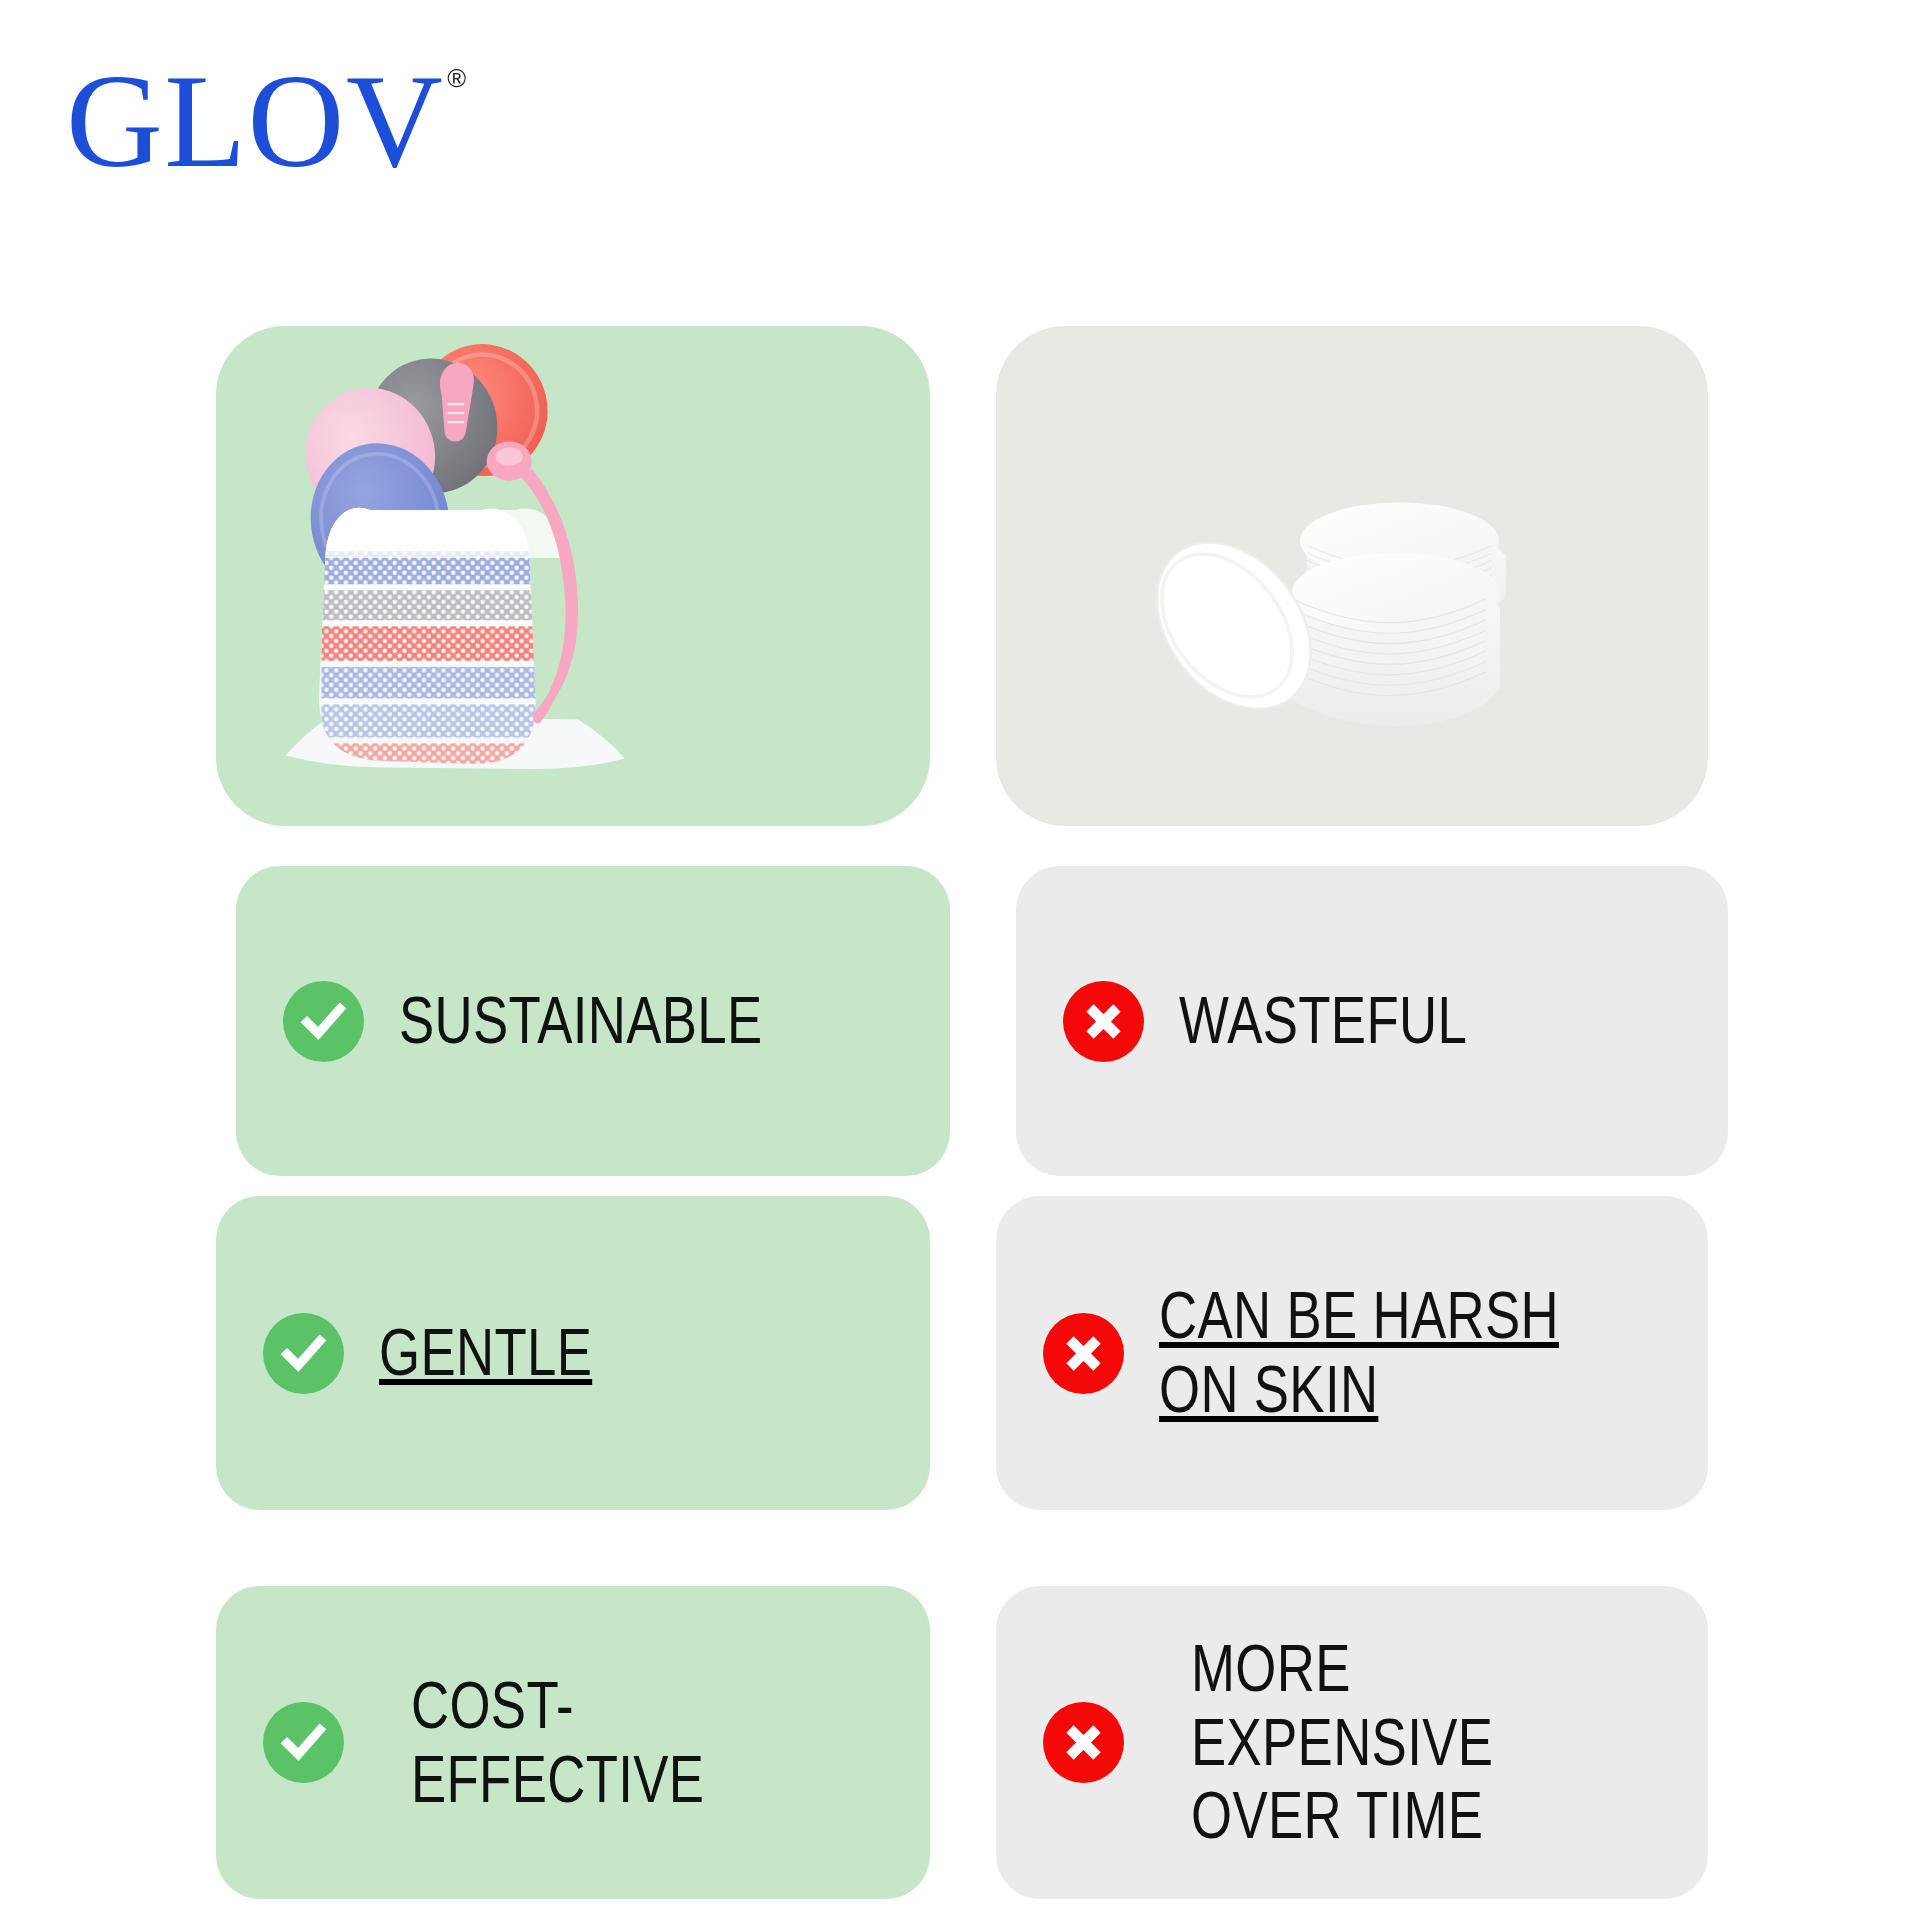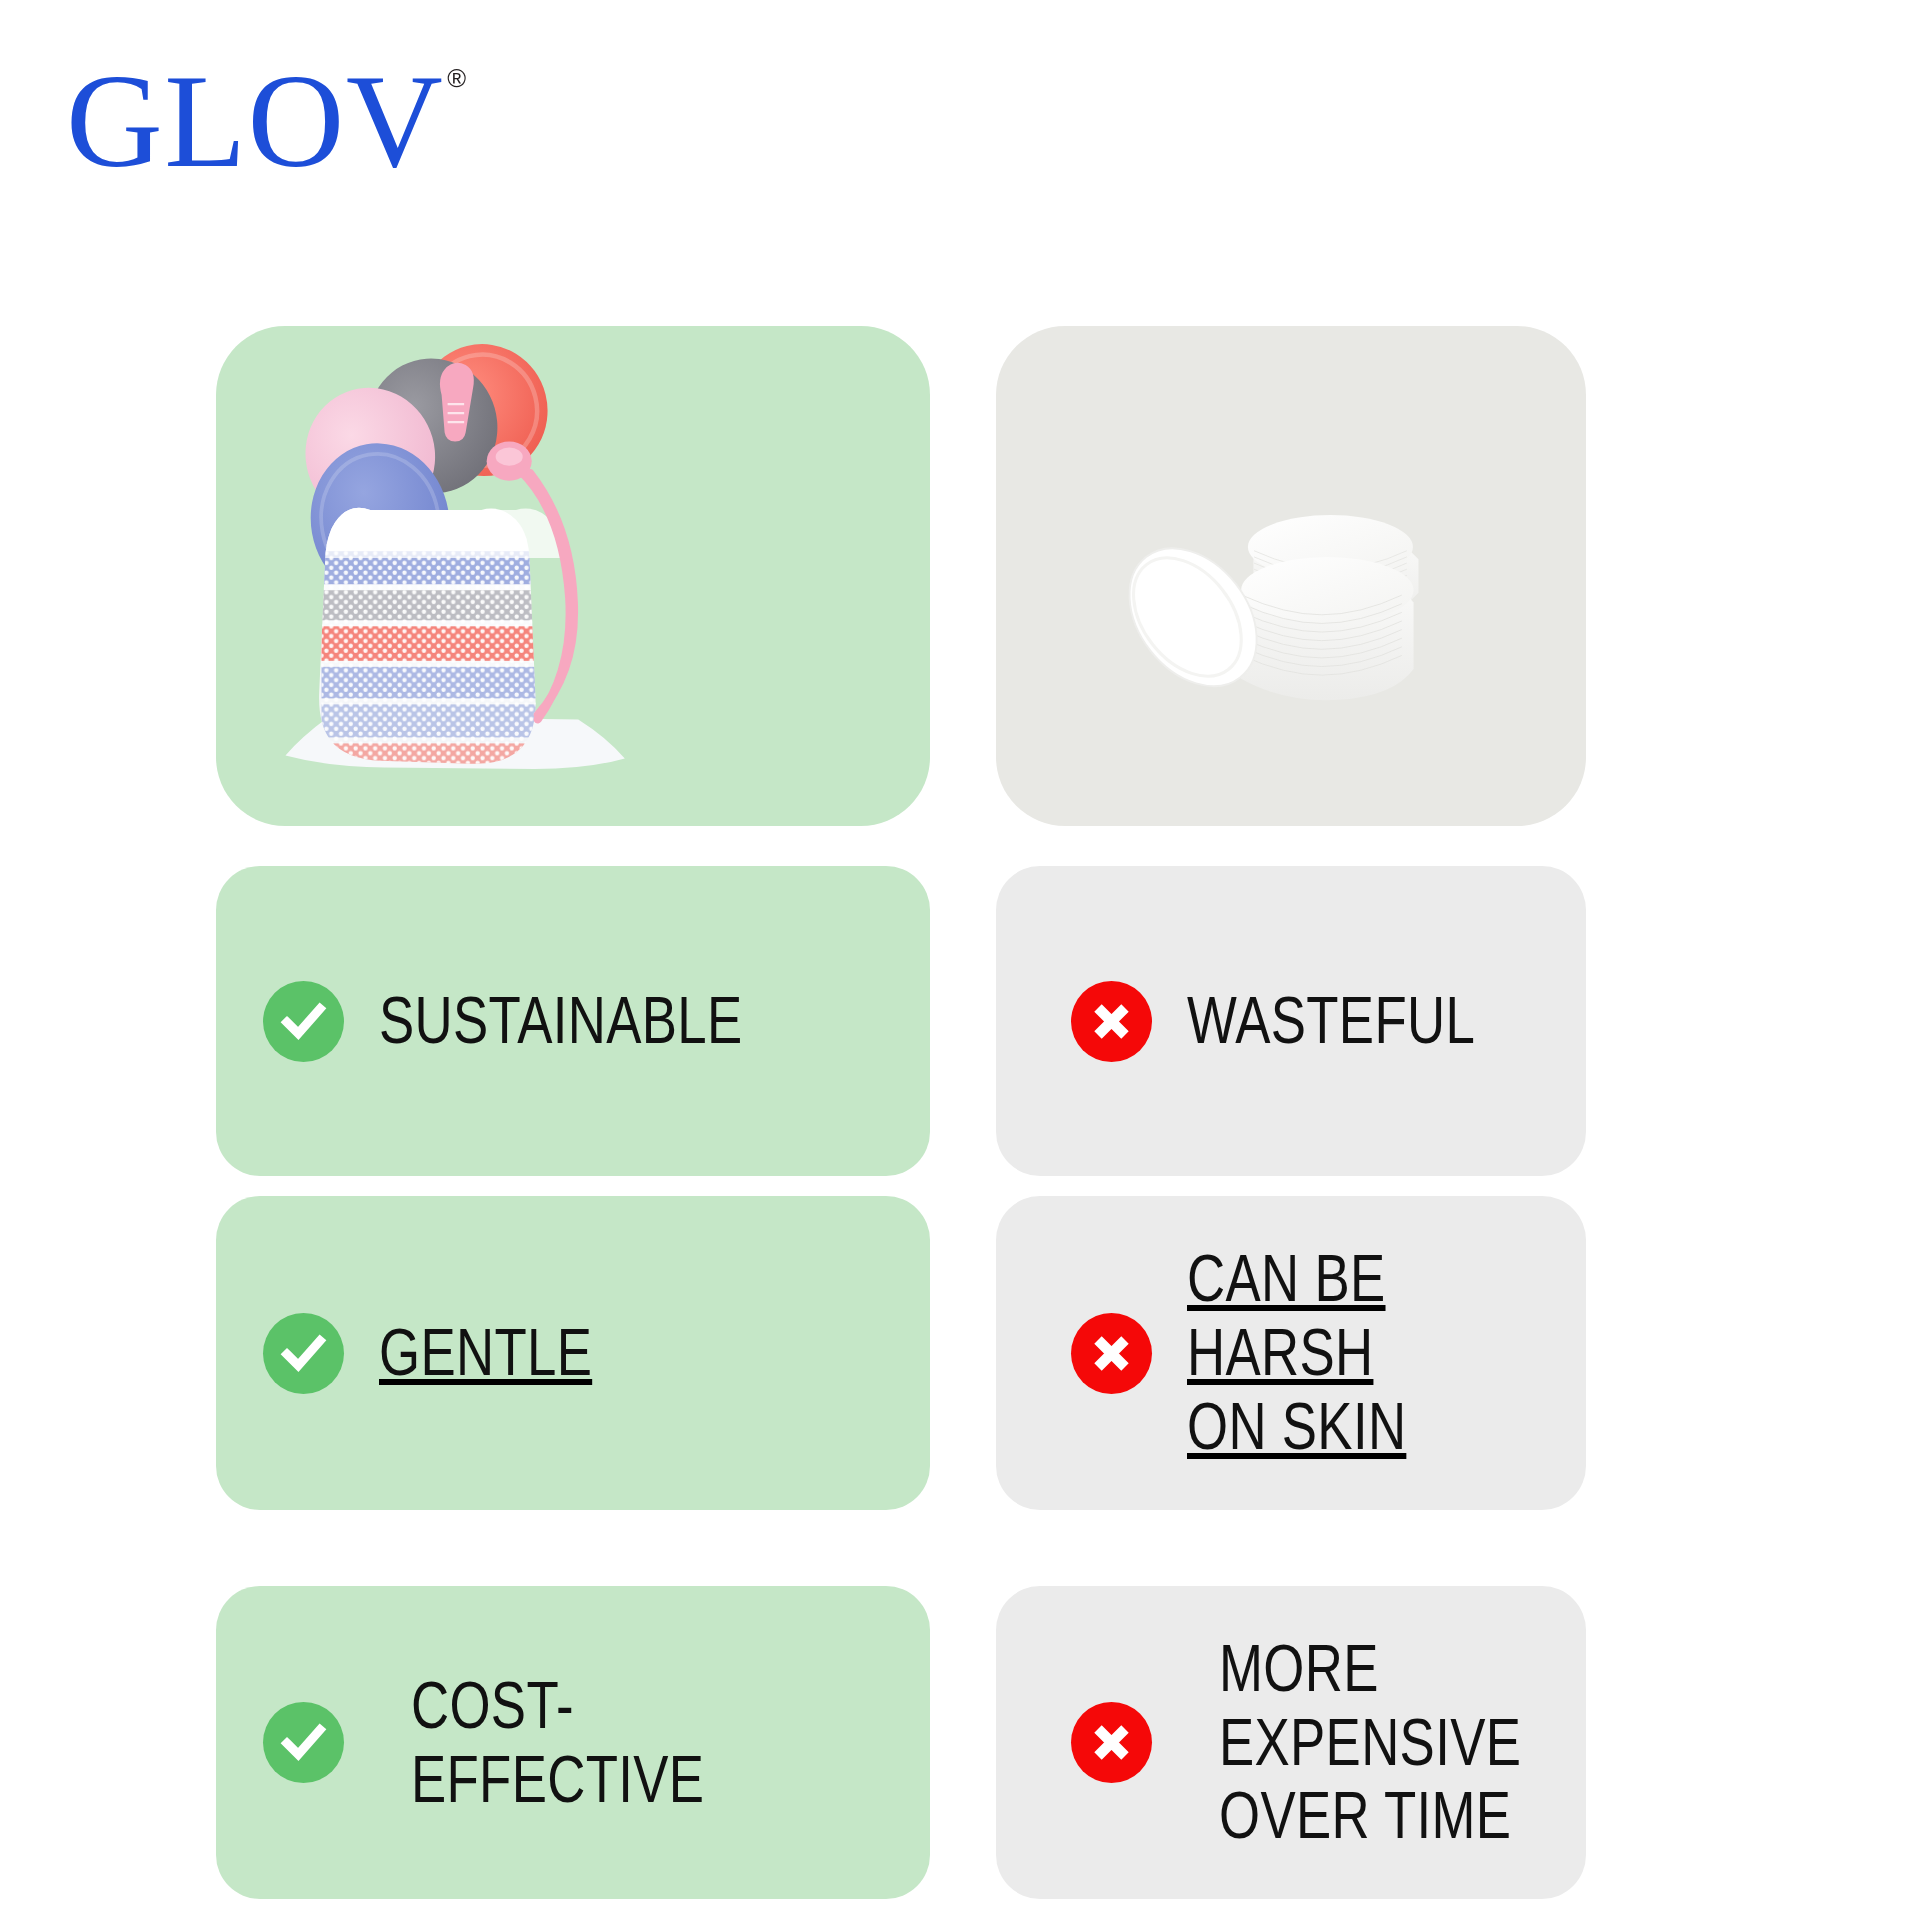--- a/index.html
+++ b/index.html
@@ -29,21 +29,21 @@
     font-family:"Liberation Sans", sans-serif;
     font-size:25.6px;
     line-height:1;
     color:#231f20;
     margin-top:12px;
     margin-left:3px;
   }
 
   
   .col-left{position:absolute;left:216px;width:714px;}
-  .col-right{position:absolute;left:996px;width:590px;padding-left:28px;}
+  .col-right{position:absolute;left:996px;width:712px;}
 
   .panel{
     position:absolute;
     border-radius:69px;
     box-sizing:border-box;
   }
   .panel.green{background:#c5e7c7;}
   .panel.grey{background:#e8e8e4;}
 
   .row{
@@ -54,21 +54,21 @@
     align-items:center;
   }
   .row.green{background:#c5e7c7;}
   .row.grey{background:#ebebeb;}
 
   
   #hero-left{top:326px;height:500px;}
   #hero-right{top:326px;height:500px;}
 
   
-  .r1{top:866px;height:310px;}
+  .r1{top:866px;height:310px;margin-left:20px;}
   .r2{top:1196px;height:314px;text-decoration:underline;}
   .r3{top:1586px;height:313px;gap:32px;}
 
   
   .badge{
     flex:0 0 auto;
     width:81px;height:81px;
     border-radius:50%;
     display:flex;align-items:center;justify-content:center;
     margin-left:47px;

